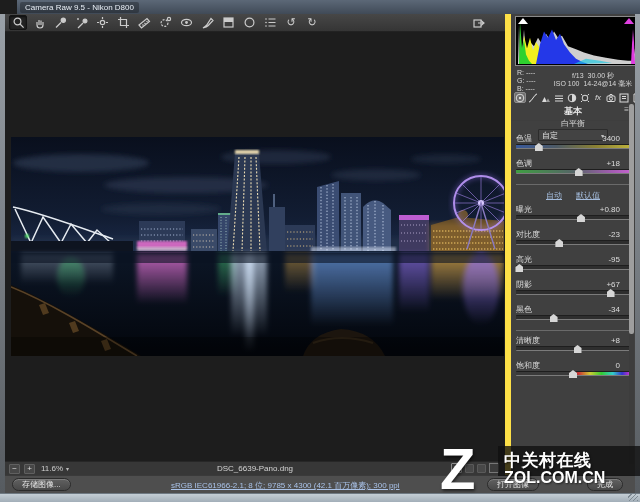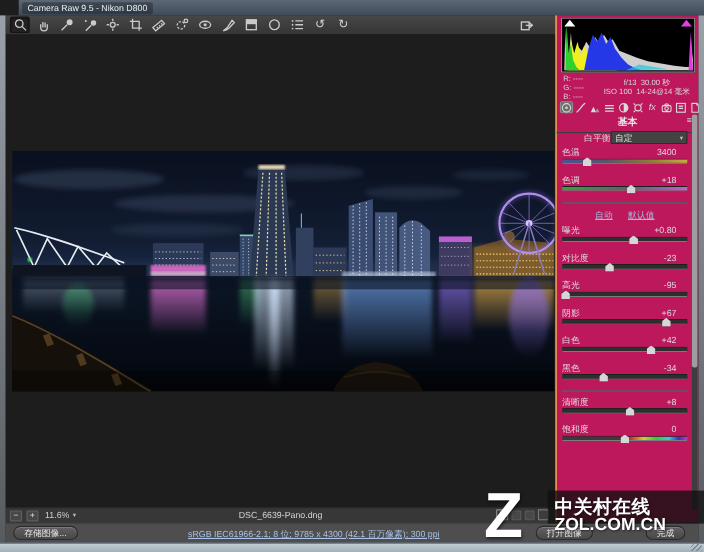--- a/index.html
+++ b/index.html
@@ -25,36 +25,36 @@
   .zoombar{position:absolute;left:5px;top:461px;width:500px;height:14px;background:#373737;border-top:1px solid #272727;display:flex;align-items:center;color:#cfcfcf;font-size:8px;}
   .zbox{width:11px;height:10px;margin-left:4px;background:#474747;border:1px solid #606060;border-radius:1px;display:flex;align-items:center;justify-content:center;font-size:8px;line-height:8px;color:#ddd;}
   .zlevel{margin-left:6px;}
   .zarrow{margin-left:3px;font-size:6px;color:#bbb;}
   .fname{position:absolute;left:0;right:0;text-align:center;color:#d5d5d5;font-size:8px;pointer-events:none;}
   .pv-icons{position:absolute;right:6px;top:1px;display:flex;gap:3px;align-items:center;}
   .ybox{width:11px;height:10px;border:1px solid #8e8e8e;border-radius:1px;font-size:7px;color:#ddd;display:flex;align-items:center;justify-content:center;}
   .mini{width:9px;height:9px;border:1px solid #5a5a5a;background:#484848;border-radius:1px;}
   .pgicon{width:10px;height:10px;border:1px solid #777;background:#3c3c3c;}
   
-  .panel{position:absolute;left:505px;top:14px;width:130px;height:461px;background:#be185d;border-left:1px solid #fde047;color:#dcdcdc;}
+  .panel{position:absolute;left:505px;top:14px;width:130px;height:461px;background:#404040;border-left:6px solid #fde047;color:#dcdcdc;}
   .hist{position:absolute;left:4px;top:2px;width:122px;height:50px;background:#000;border:1px solid #8a8a8a;}
   .clip{position:absolute;top:1px;width:0;height:0;border-left:5px solid transparent;border-right:5px solid transparent;}
   .clip.sh{left:2px;border-bottom:6px solid #ffffff;}
   .clip.hl{right:2px;border-bottom:6px solid #e040e0;}
   .exif{position:absolute;left:6px;top:55px;width:120px;display:flex;font-size:7px;color:#d8d8d8;line-height:8px;}
   .rgbcol{width:32px;}
   .excol{flex:1;text-align:center;padding-top:3px;}
   .tabs{position:absolute;left:3px;top:78px;display:flex;gap:1px;}
   .ptab{width:12px;height:11px;display:flex;align-items:center;justify-content:center;border-radius:2px;}
   .ptab.selected{background:#6e6e6e;border:1px solid #8d8d8d;}
   .ptab svg{stroke:#dadada;stroke-width:1;fill:none;}
   .phead{position:absolute;left:0;top:91px;width:100%;text-align:center;font-size:9px;font-weight:bold;color:#e8e8e8;border-bottom:1px solid #3e3e3e;padding-bottom:2px;}
   .phead .menu{position:absolute;right:6px;top:0;font-size:8px;color:#c5c5c5;font-weight:normal;}
   .pcontent{position:absolute;left:5px;top:104px;width:114px;}
-  .wbrow{display:flex;align-items:center;justify-content:flex-end;height:14px;margin-bottom:2px;}
+  .wbrow{display:flex;align-items:center;justify-content:space-between;height:14px;margin-bottom:2px;flex-direction:column;}
   .wbrow .lbl{font-size:8px;}
   .select{width:70px;height:12px;background:#434343;border:1px solid #2c2c2c;border-radius:1px;font-size:8px;color:#e0e0e0;display:flex;align-items:center;padding:0 3px;justify-content:space-between;}
   .srow{margin-bottom:10px;}
   .srow-top{display:flex;justify-content:space-between;font-size:8px;line-height:9px;padding-right:10px;}
   .track{position:relative;height:5px;margin-top:1px;background:#2e2e2e;border-top:1px solid #1e1e1e;border-bottom:1px solid #7b7b7b;border-radius:1px;}
   .track.temp{background:linear-gradient(90deg,#39599b 0%,#4d5a66 35%,#8a8033 70%,#bcb13c 100%);}
   .track.tint{background:linear-gradient(90deg,#3f9e42 0%,#566 50%,#a55cb4 85%,#c263cc 100%);}
   .track.rainbow{background:linear-gradient(90deg,#3a3a3a 0%,#3a3a3a 46%,#c33 55%,#cc3 65%,#3c3 75%,#3cc 85%,#33c 93%,#c3c 100%);}
   .thumb{position:absolute;top:-2px;width:8px;height:8px;background:#d6d6d6;clip-path:polygon(50% 0,100% 38%,100% 100%,0 100%,0 38%);box-shadow:0 1px 1px rgba(0,0,0,.5);}
   .linksrow{display:flex;justify-content:center;gap:14px;font-size:8px;margin:2px 0 4px;}
@@ -519,29 +519,20 @@
         <div class="srow-top">
             <span>阴影</span>
             <span>+67</span>
           </div>
         <div class="track">
             <span class="thumb" style="left: calc(83% - 4px);"></span>
           </div>
       </div>
       <div class="srow">
         <div class="srow-top">
-            <span>白色</span>
-            <span>+42</span>
-          </div>
-        <div class="track">
-            <span class="thumb" style="left: calc(71% - 4px);"></span>
-          </div>
-      </div>
-      <div class="srow">
-        <div class="srow-top">
             <span>黑色</span>
             <span>-34</span>
           </div>
         <div class="track">
             <span class="thumb" style="left: calc(33% - 4px);"></span>
           </div>
       </div>
       <div class="pdivider"></div>
       <div class="srow">
         <div class="srow-top">

